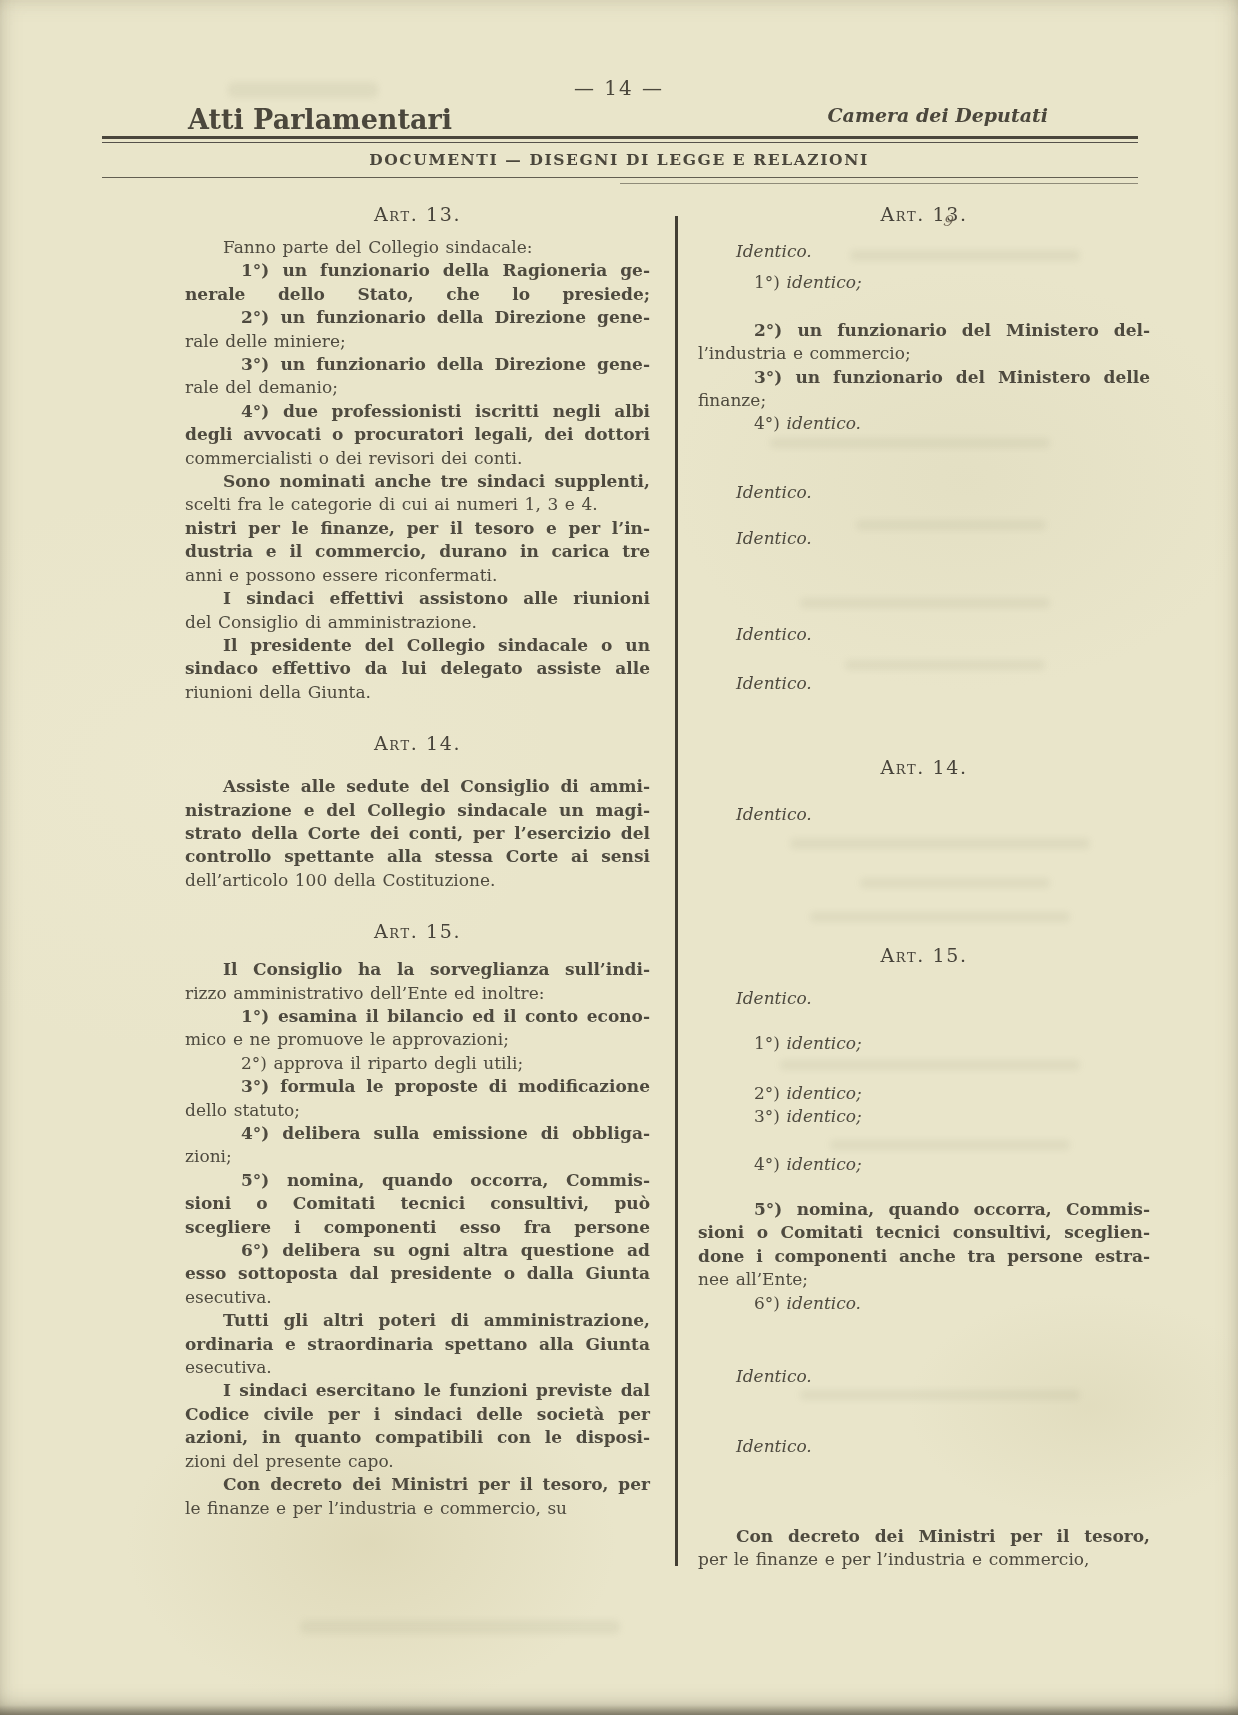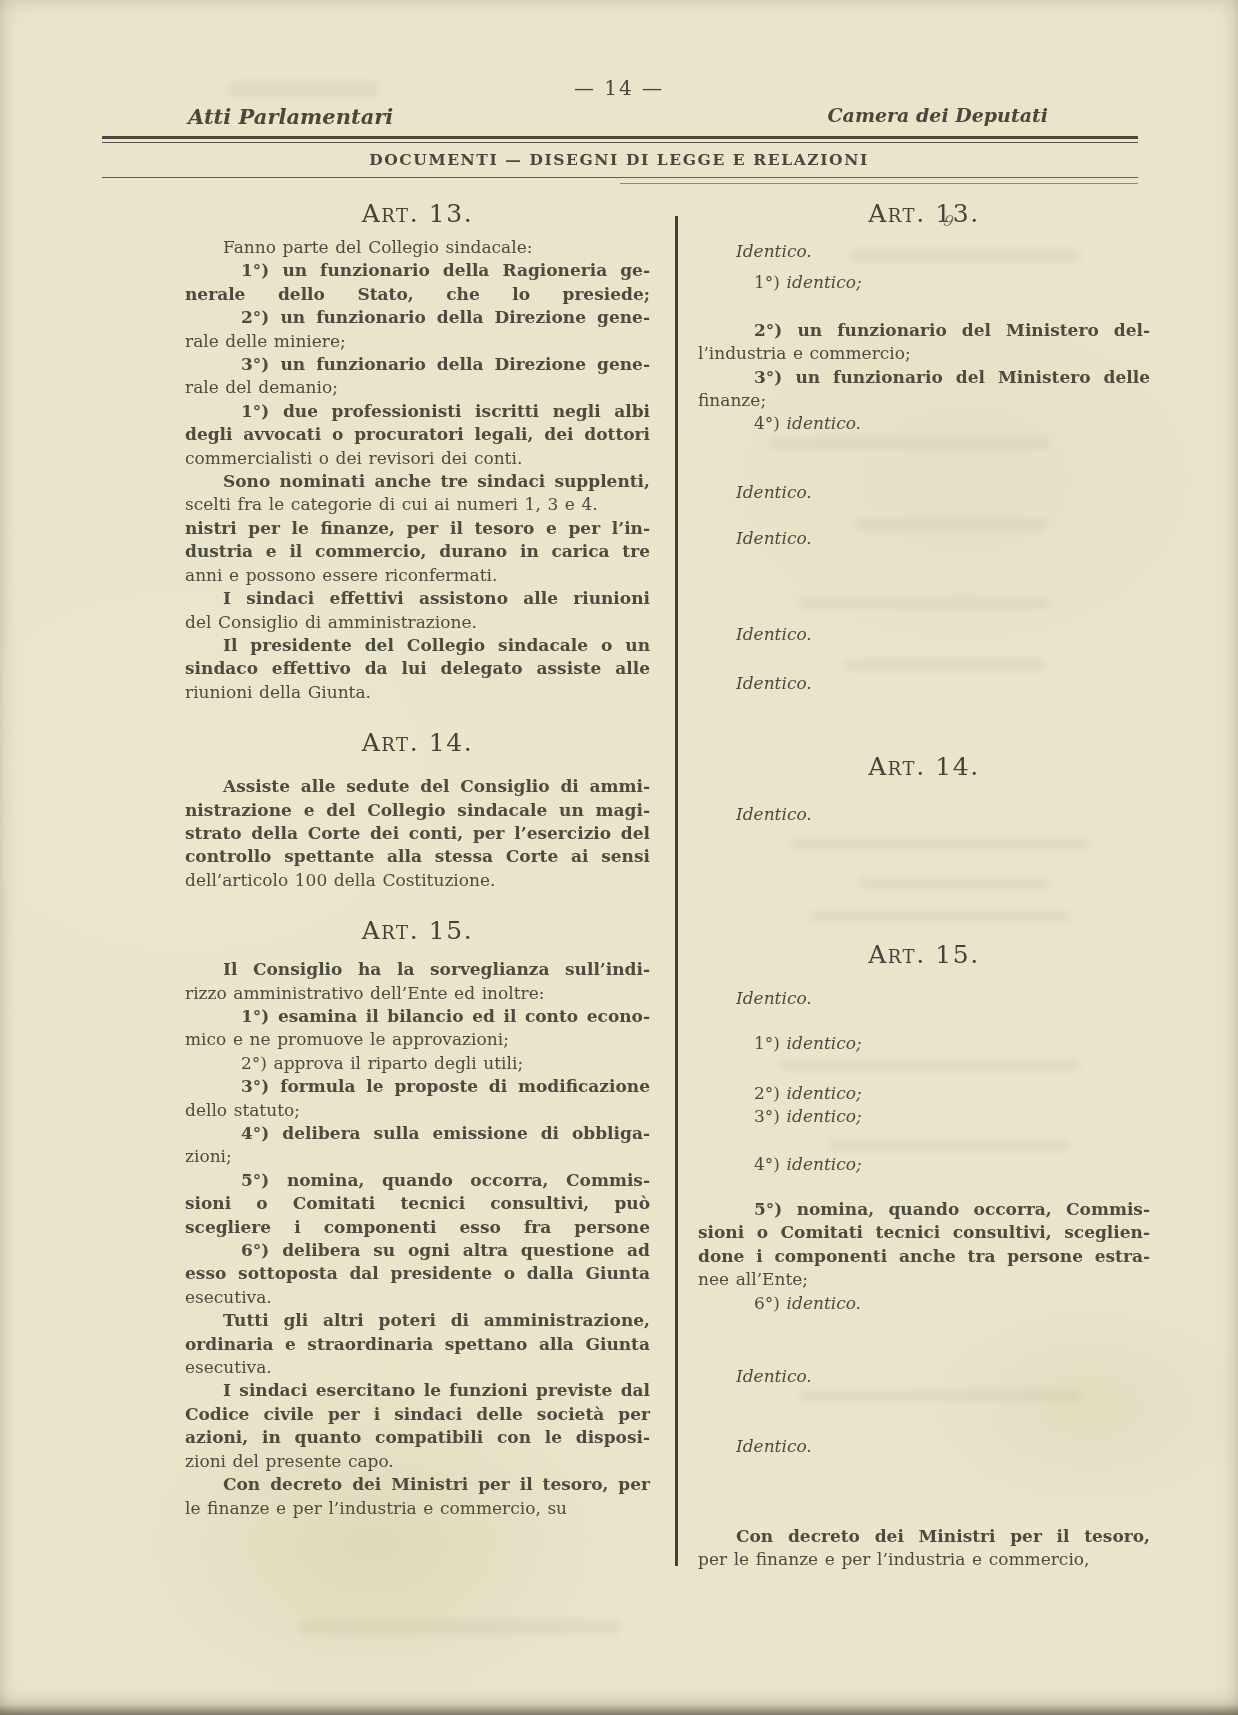--- a/index.html
+++ b/index.html
@@ -22,21 +22,21 @@
                inset 0 12px 26px -18px rgba(150,140,108,0.35),
                inset -12px 0 28px -18px rgba(130,120,92,0.30),
                inset 12px 0 28px -18px rgba(140,130,100,0.28);}
   .bottom-edge{position:absolute;left:0;right:0;bottom:0;height:10px;
     background:linear-gradient(to bottom, transparent, rgba(56,50,38,0.38));}
 
   
   .page-number{position:absolute;top:76px;left:0;width:1238px;text-align:center;
     font-size:20px;letter-spacing:2px;color:#4b473c;}
   .running-left{position:absolute;top:104px;left:188px;
-    font-style:italic;font-weight:600;font-size:21px;color:#4b473c;}
+    font-weight:600;font-size:27px;color:#4b473c;}
   .running-right{position:absolute;top:104px;right:190px;
     font-style:italic;font-weight:600;font-size:19px;color:#4b473c;}
   .rule-double{position:absolute;top:136px;left:102px;width:1036px;height:3px;
     border-top:3.5px solid #4a463c;border-bottom:1.5px solid #55514a;}
   .doc-banner{position:absolute;top:150px;left:0;width:1238px;text-align:center;
     font-size:15.5px;font-weight:bold;letter-spacing:1.6px;color:#4b473c;}
   .rule-thin{position:absolute;top:177px;left:102px;width:1036px;height:0;
     border-top:1.6px solid rgba(74,70,60,0.85);}
   .rule-thin2{position:absolute;top:183px;left:620px;width:518px;height:0;
     border-top:1.4px solid rgba(84,79,66,0.6);}
@@ -44,21 +44,21 @@
   
   .divider{position:absolute;top:216px;left:675px;width:2.6px;height:1350px;
     background:#433f34;}
 
   
   .col{position:absolute;top:202px;font-size:17px;}
   .col-left{left:185px;width:465px;}
   .col-right{left:698px;width:452px;}
 
   .art-heading{height:24px;line-height:24px;text-align:center;
-    font-variant:small-caps;letter-spacing:1.6px;font-size:25px;color:#47433a;}
+    font-variant:small-caps;letter-spacing:1.6px;font-size:19px;color:#47433a;}
   .line{line-height:23.4px;white-space:normal;word-spacing:1.2px;}
   .line.i1{padding-left:38px;}
   .line.i2{padding-left:56px;}
   .line.j{text-align:justify;text-align-last:justify;font-weight:bold;}
   .line.it, .it{font-style:italic;}
   .num{font-style:normal;}
   .gap{width:100%;}
 
   
   .ink-mark{position:absolute;top:212px;left:944px;font-size:15px;font-style:italic;
@@ -86,21 +86,21 @@
   <div class="col col-left">
       <div class="art-heading">Art. 13.</div>
       <div class="gap" style="height: 10px;"></div>
       <div class="line i1">Fanno parte del Collegio sindacale:</div>
       <div class="line i2 j">1°) un funzionario della Ragioneria ge-</div>
       <div class="line j">nerale dello Stato, che lo presiede;</div>
       <div class="line i2 j">2°) un funzionario della Direzione gene-</div>
       <div class="line">rale delle miniere;</div>
       <div class="line i2 j">3°) un funzionario della Direzione gene-</div>
       <div class="line">rale del demanio;</div>
-      <div class="line i2 j">1°) due professionisti iscritti negli albi</div>
+      <div class="line i2 j">4°) due professionisti iscritti negli albi</div>
       <div class="line j">degli avvocati o procuratori legali, dei dottori</div>
       <div class="line">commercialisti o dei revisori dei conti.</div>
       <div class="line i1 j">Sono nominati anche tre sindaci supplenti,</div>
       <div class="line">scelti fra le categorie di cui ai numeri 1, 3 e 4.</div>
       <div class="line j">nistri per le finanze, per il tesoro e per l’in-</div>
       <div class="line j">dustria e il commercio, durano in carica tre</div>
       <div class="line">anni e possono essere riconfermati.</div>
       <div class="line i1 j">I sindaci effettivi assistono alle riunioni</div>
       <div class="line">del Consiglio di amministrazione.</div>
       <div class="line i1 j">Il presidente del Collegio sindacale o un</div>

